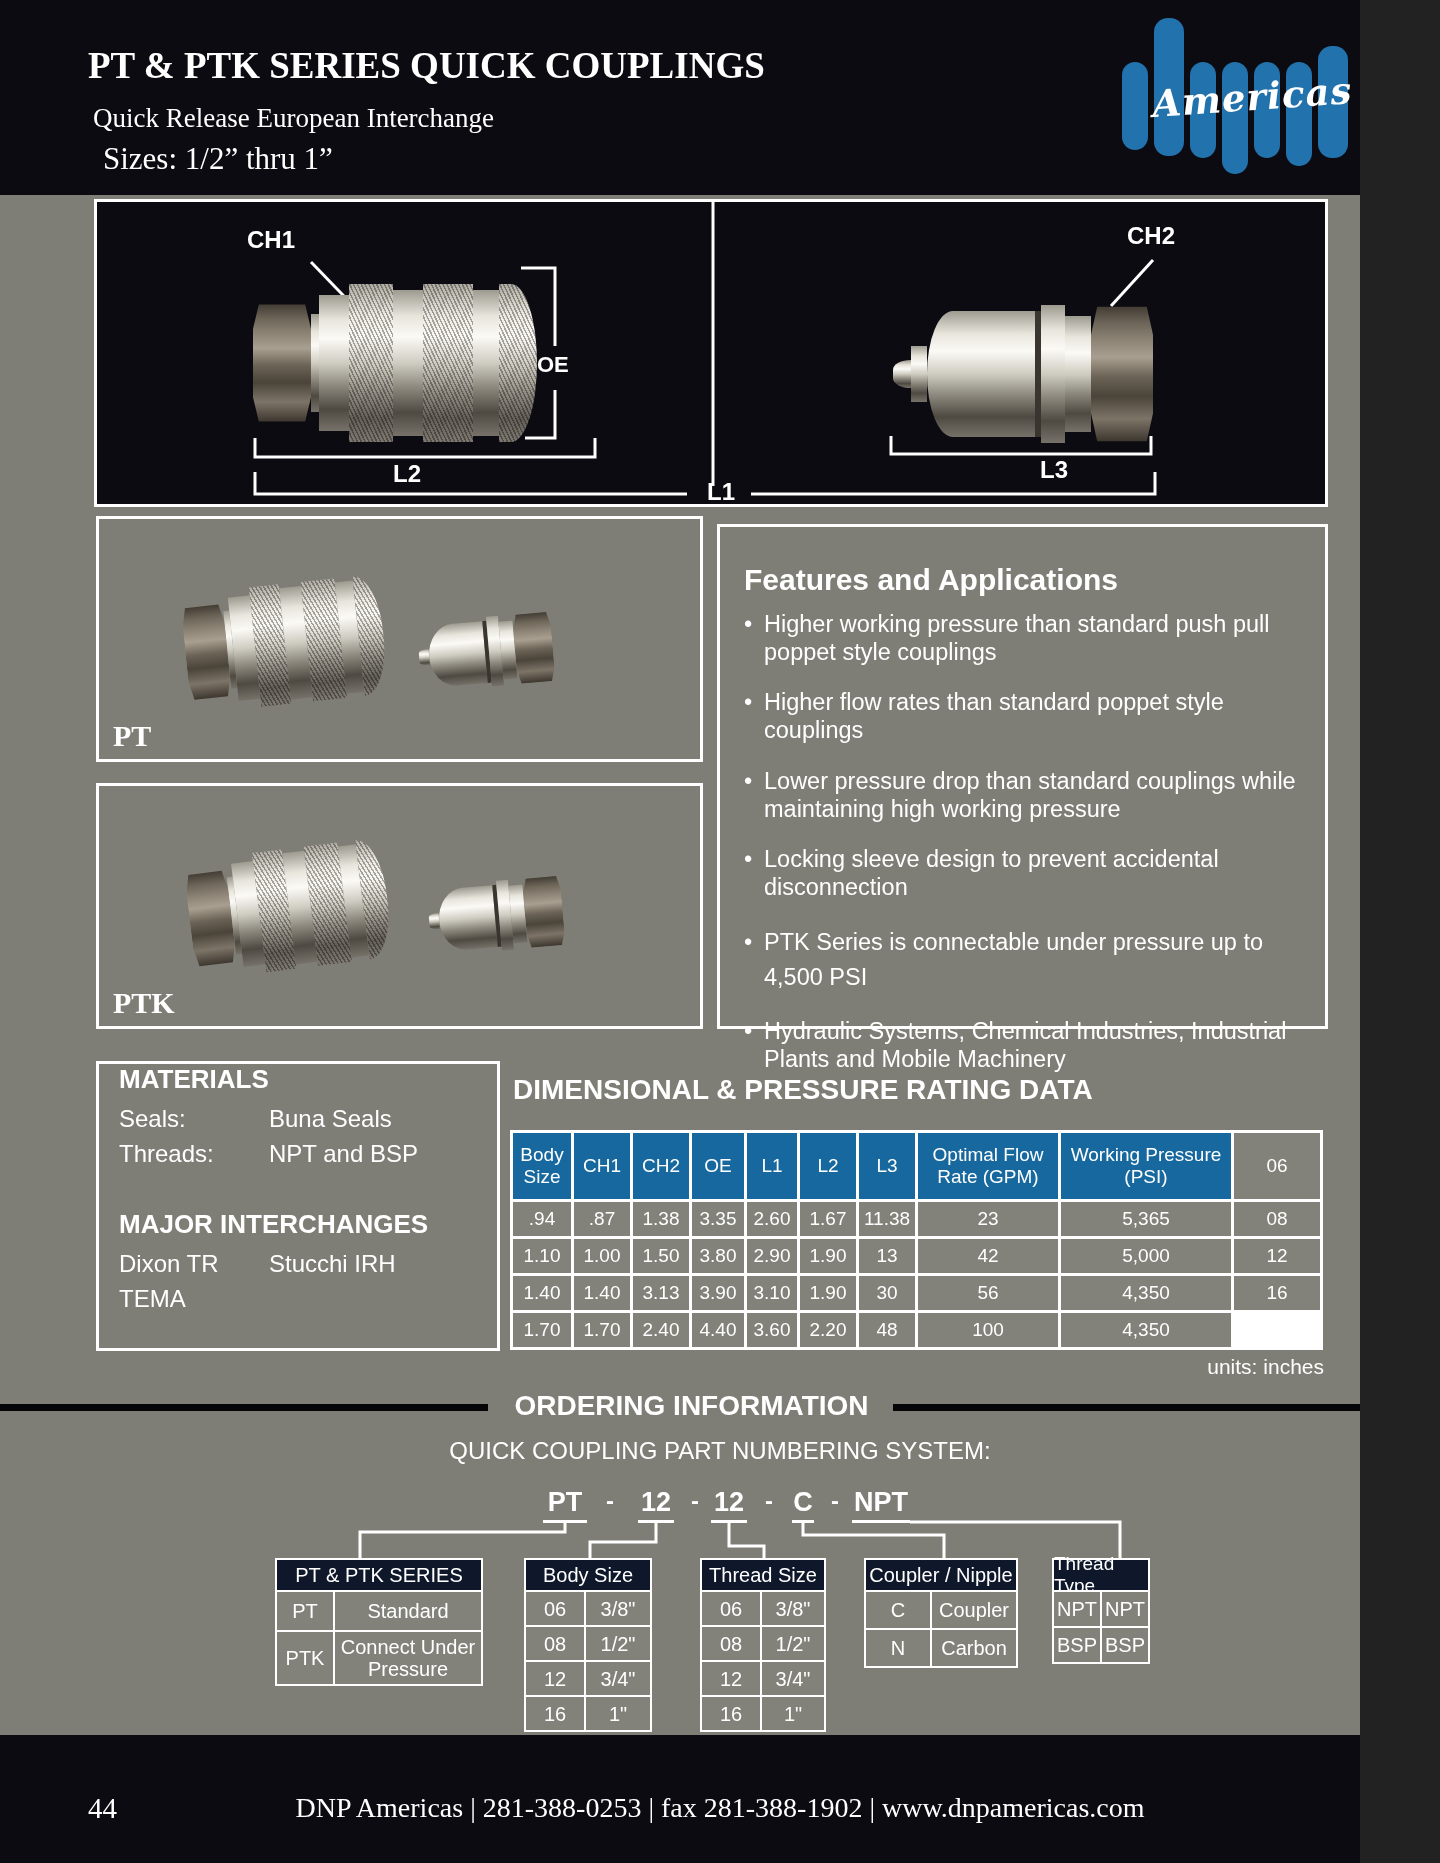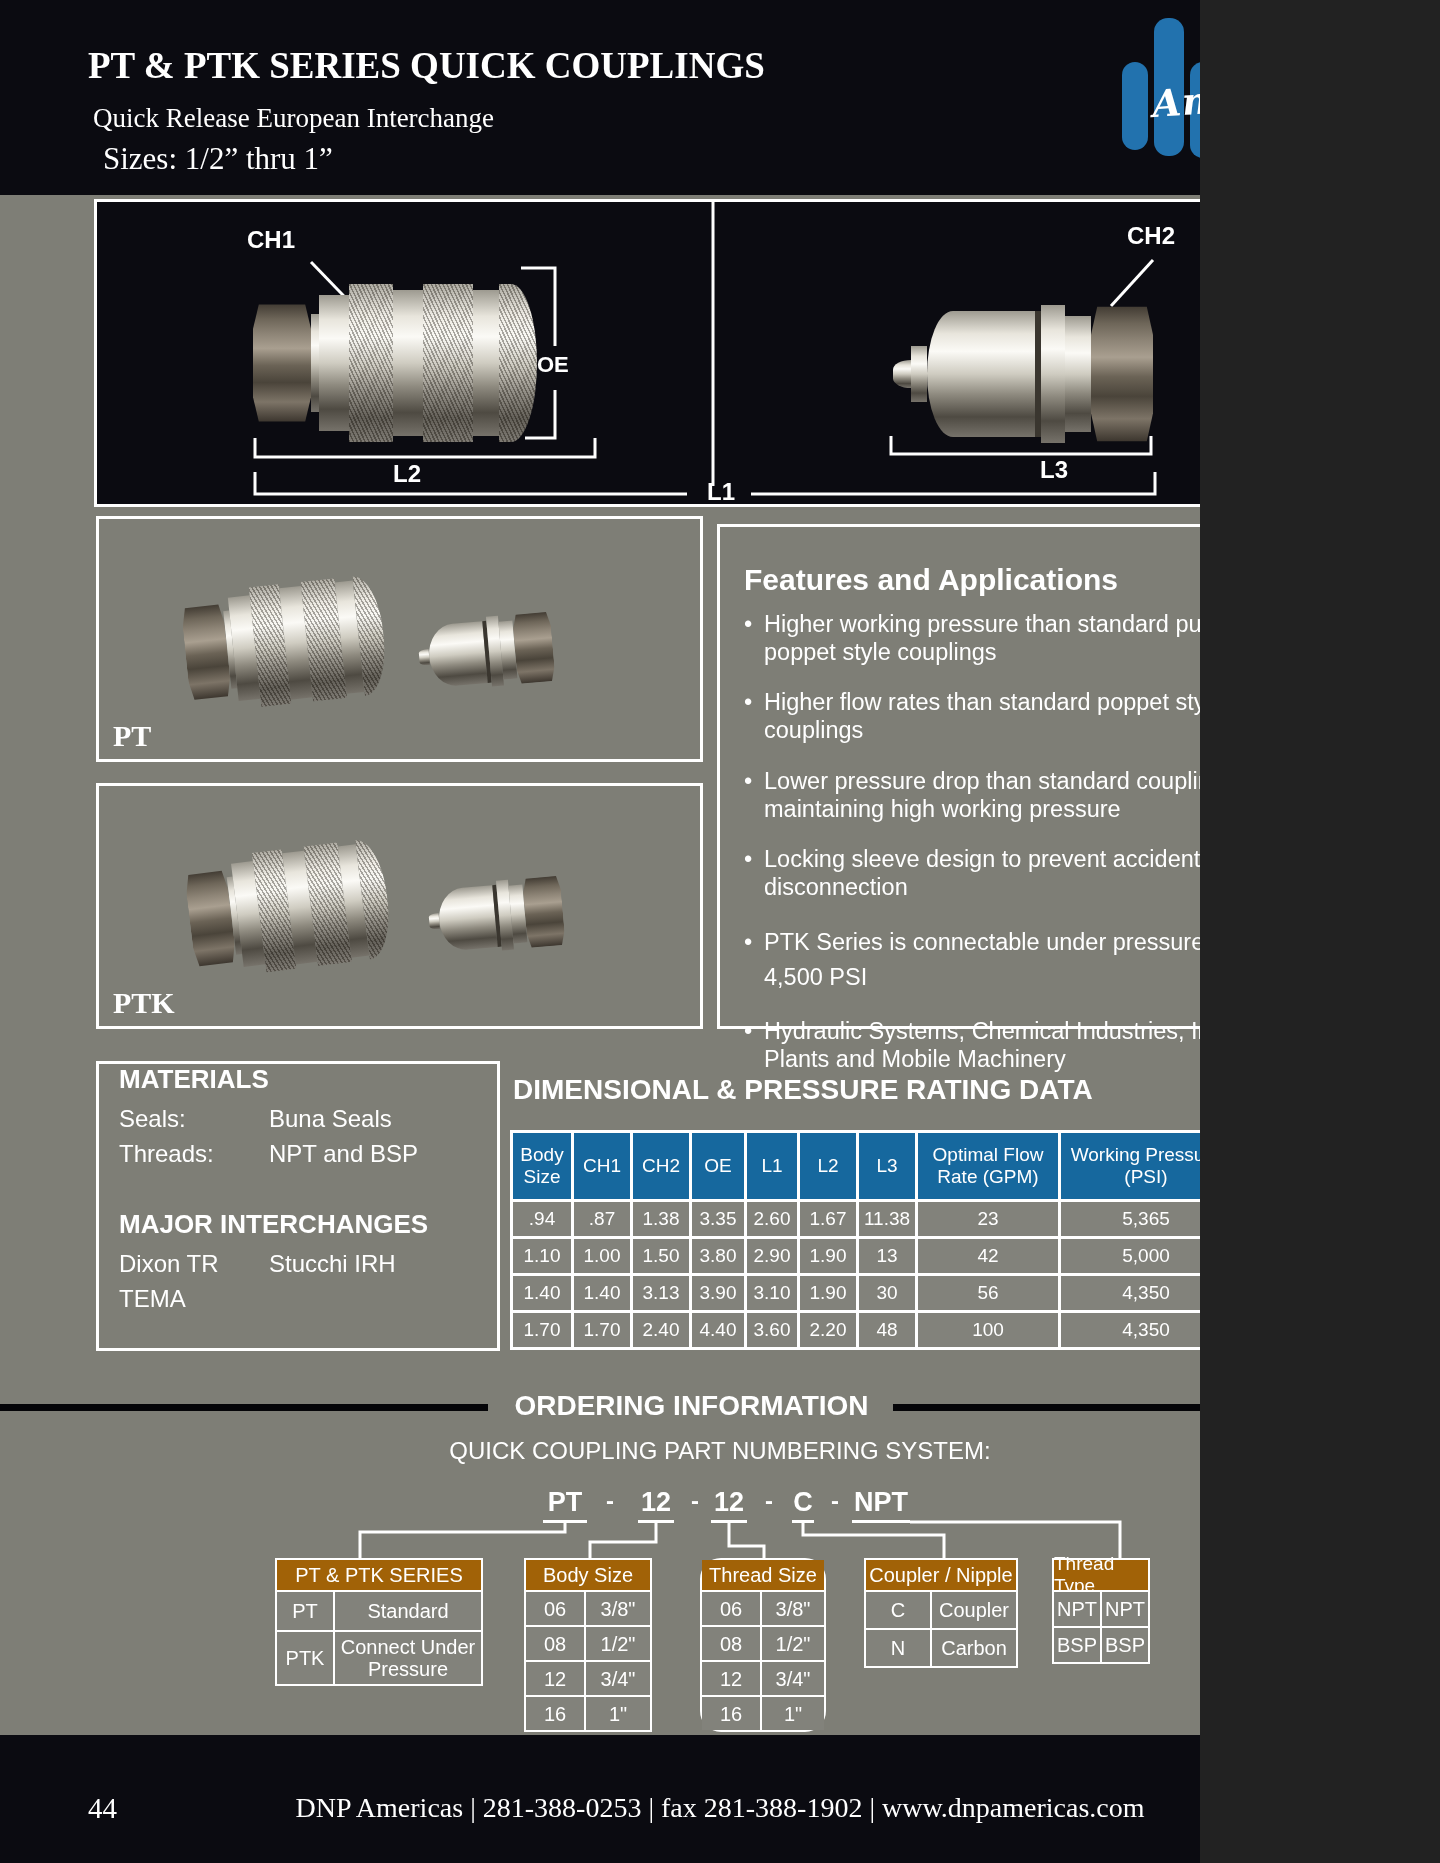--- a/index.html
+++ b/index.html
@@ -1,16 +1,16 @@
 <!DOCTYPE html>
 <html><head>
 <meta charset="utf-8">
 <style>
   html,body{margin:0;padding:0;background:#222;}
-  .page{position:relative;width:1200px;height:1863px;background:#0b0b11;overflow:hidden;
+  .page{position:relative;width:1360px;height:1863px;background:#0b0b11;overflow:hidden;
         font-family:"Liberation Sans", sans-serif;color:#fff;}
   .abs{position:absolute;}
   .serif{font-family:"Liberation Serif", serif;}
   .grayband{position:absolute;left:0;top:195px;width:1440px;height:1540px;background:#7e7e76;}
   .panel{position:absolute;border:3px solid #fff;background:#7e7e76;box-sizing:border-box;}
   .photopanel{position:absolute;border:3px solid #fff;background:#0b0b11;box-sizing:border-box;}
   .dimlbl{position:absolute;font-weight:bold;font-size:24px;color:#fff;}
   
   .photo{position:absolute;display:flex;align-items:center;}
   .seg{flex:0 0 auto;}
@@ -44,21 +44,21 @@
   .td{background:#82827b;display:flex;align-items:center;justify-content:center;font-size:19px;}
   .units{position:absolute;left:1100px;top:1355px;width:224px;text-align:right;font-size:21px;}
   
   .bar{position:absolute;height:7px;background:#050508;}
   .o-title{position:absolute;left:490px;top:1390px;width:403px;text-align:center;font-weight:bold;font-size:28px;}
   .o-sub{position:absolute;left:0;top:1437px;width:1440px;text-align:center;font-size:24px;}
   .pseg{position:absolute;top:1487px;font-weight:bold;font-size:27px;text-align:center;
         border-bottom:3px solid #fff;padding-bottom:2px;}
   .phyp{position:absolute;top:1487px;font-weight:bold;font-size:24px;text-align:center;}
   .otable{position:absolute;display:grid;gap:2px;background:#fff;border:2px solid #fff;}
-  .oth{grid-column:1/-1;background:#a16207;display:flex;align-items:center;justify-content:center;
+  .oth{grid-column:1/-1;background:#0f172a;display:flex;align-items:center;justify-content:center;
        font-size:20px;}
   .otd{background:#82827b;display:flex;align-items:center;justify-content:center;text-align:center;
        font-size:20px;line-height:1.1;padding:1px;}
   
   .pgnum{position:absolute;left:88px;top:1792px;font-size:29px;}
   .ftext{position:absolute;left:0;top:1792px;width:1440px;text-align:center;font-size:28px;}
   
   .lbar{position:absolute;background:#2272ae;border-radius:14px;}
   .logo-script{position:absolute;left:30px;top:66px;width:230px;color:#fff;
                font-family:"DejaVu Serif",serif;font-style:italic;font-weight:bold;font-size:37px;
@@ -315,21 +315,21 @@
     <div class="otd">06</div>
     <div class="otd">3/8"</div>
     <div class="otd">08</div>
     <div class="otd">1/2"</div>
     <div class="otd">12</div>
     <div class="otd">3/4"</div>
     <div class="otd">16</div>
     <div class="otd">1"</div>
   </div>
 
-  <div class="otable" style="left:700px;top:1558px;grid-template-columns:58px 62px;grid-template-rows:30px 33px 33px 33px 33px;border-radius:21px;">
+  <div class="otable" style="left:700px;top:1558px;grid-template-columns:58px 62px;grid-template-rows:30px 33px 33px 33px 33px;">
     <div class="oth">Thread Size</div>
     <div class="otd">06</div>
     <div class="otd">3/8"</div>
     <div class="otd">08</div>
     <div class="otd">1/2"</div>
     <div class="otd">12</div>
     <div class="otd">3/4"</div>
     <div class="otd">16</div>
     <div class="otd">1"</div>
   </div>

